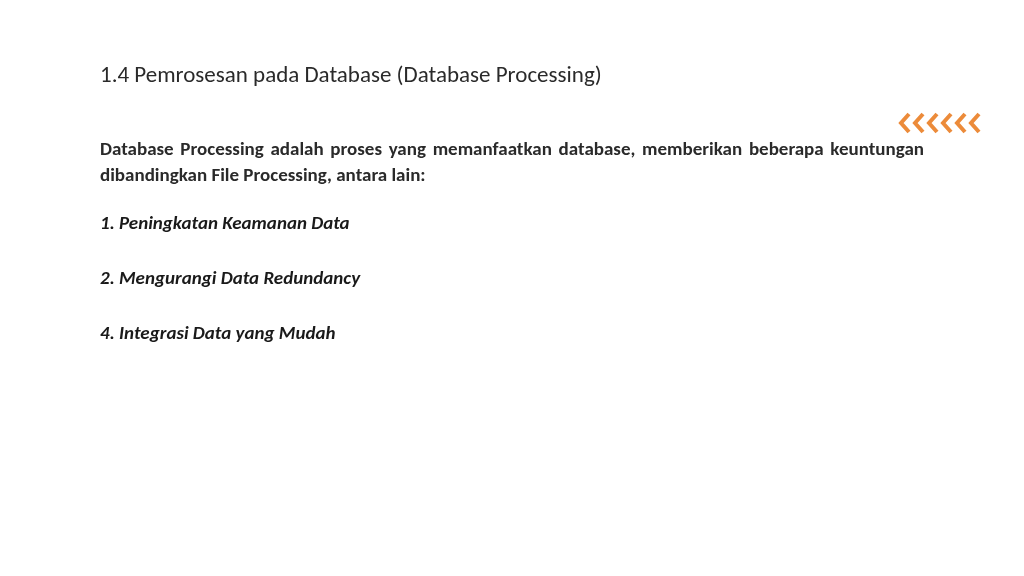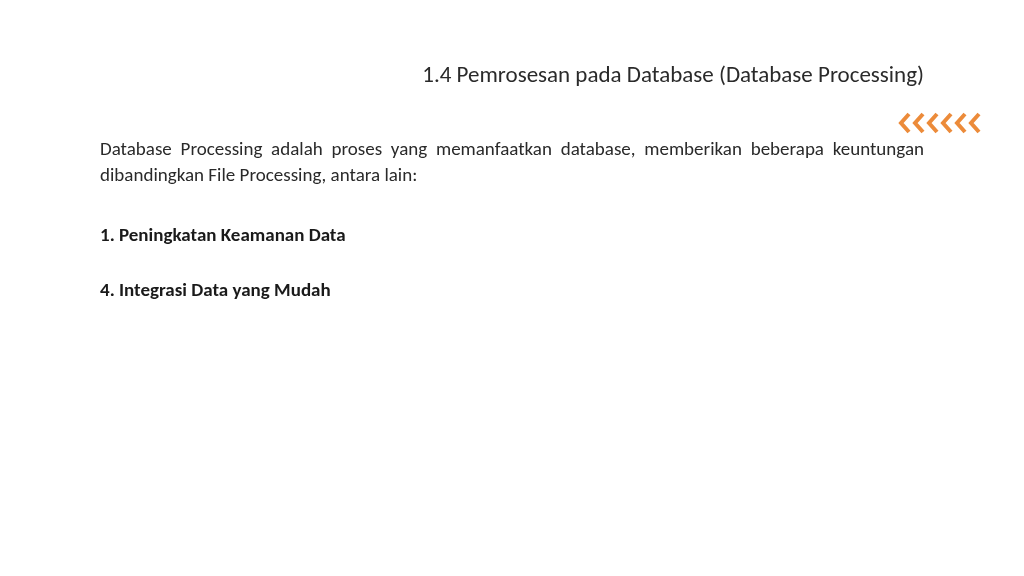--- a/index.html
+++ b/index.html
@@ -10,39 +10,40 @@
     body {
       width: 1024px;
       height: 576px;
       background: #ffffff;
       font-family: Calibri, "Segoe UI", Arial, sans-serif;
       color: #1a1a1a;
       position: relative;
       padding: 60px 100px 40px 100px;
     }
     .title {
-      text-align: right;
+      text-align: left;
       font-size: 23px;
       font-weight: 400;
       color: #2a2a2a;
       margin-bottom: 48px;
     }
     .intro {
       font-size: 19px;
-      font-weight: 400;
+      font-weight: 700;
       color: #2a2a2a;
       text-align: justify;
       text-align-last: left;
       line-height: 1.35;
-      margin-bottom: 36px;
+      margin-bottom: 24px;
     }
     .list {
       display: flex;
       flex-direction: column;
       gap: 32px;
+      font-style: italic;
     }
     .list-item {
       font-size: 19px;
       font-weight: 700;
       color: #1a1a1a;
     }
     .chevrons {
       position: absolute;
       top: 112px;
       right: 42px;
@@ -94,14 +95,15 @@
       <svg width="14" height="22" viewBox="0 0 14 22">
         <path d="M11 2 L3 11 L11 20" stroke="#ec8b3a" stroke-width="4" fill="none" stroke-linecap="butt" stroke-linejoin="miter"></path>
       </svg>
     </span>
   </div>
 
 <p class="intro">Database Processing adalah proses yang memanfaatkan database, memberikan beberapa keuntungan dibandingkan File Processing, antara lain:</p>
 
 <div class="list">
   <div class="list-item">1. Peningkatan Keamanan Data</div>
+  <div class="list-item">2. Mengurangi Data Redundancy</div>
   <div class="list-item">4. Integrasi Data yang Mudah</div>
 </div>
 
 </body></html>

